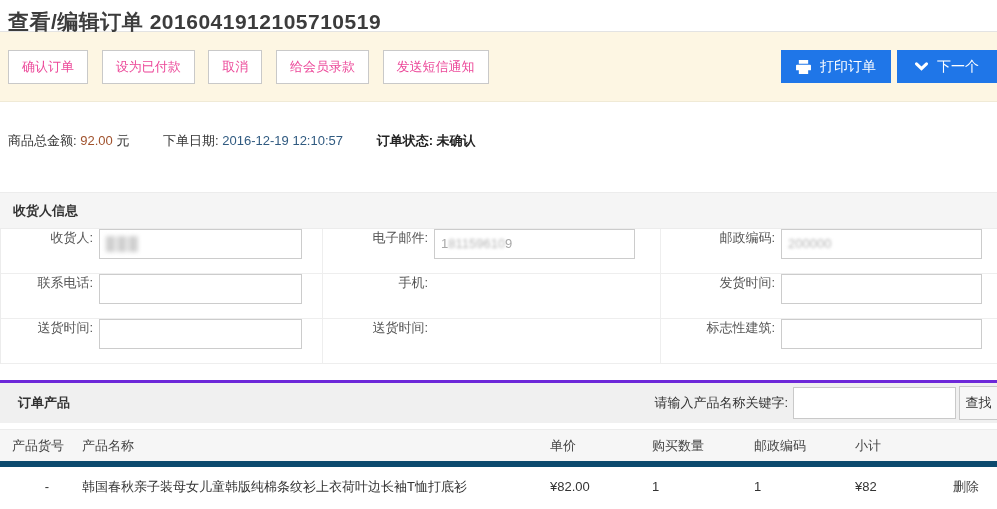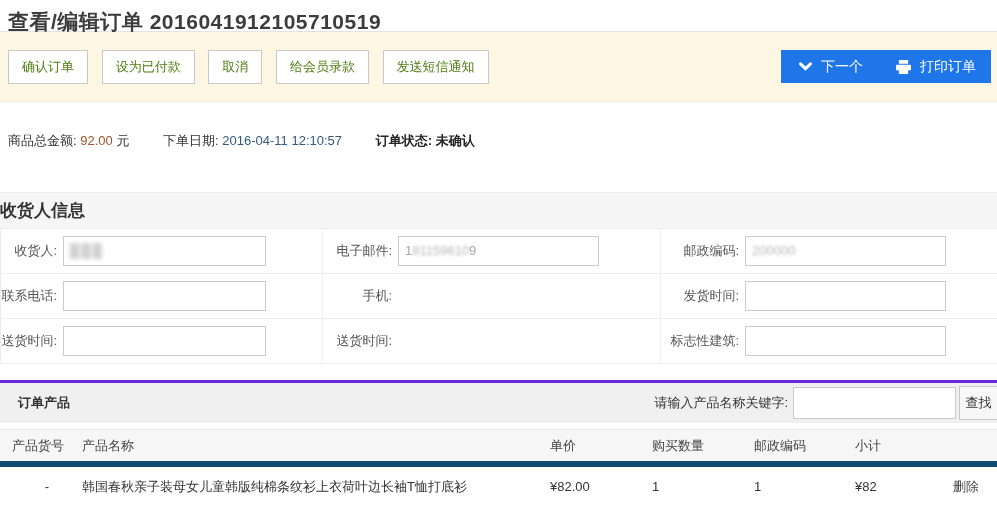--- a/index.html
+++ b/index.html
@@ -5,50 +5,50 @@
   * { box-sizing: border-box; margin: 0; padding: 0; }
   html,body { width: 997px; height: 509px; overflow: hidden; background: #fff;
     font-family: "Liberation Sans", "DejaVu Sans", sans-serif; color:#333; font-size:13px; }
 
   
   .titlebar { height: 32px; padding: 8px 0 0 8px; background:#fff; border-bottom:1px solid #e3e3e3; }
   .titlebar h1 { font-size: 21px; font-weight: bold; color:#3c3c3c; letter-spacing:.5px; }
 
   
   .toolbar { position: relative; height: 70px; background:#fdf6e3; border-bottom:1px solid #f0ead6; padding: 18px 0 0 8px; }
-  .btn-plain { display:inline-block; background:#fff; border:1px solid #c9c9c9; color:#4d7c0f;
+  .btn-plain { display:inline-block; background:#fff; border:1px solid #c9c9c9; color:#ec4899;
     padding: 7px 13px; font-size:13px; margin-right: 10px; cursor:pointer; }
   .toolbar-right { position:absolute; right:0; top:18px; display:flex; }
   .btn-blue { display:inline-flex; align-items:center; justify-content:center; gap:9px;
     background:#1f76e8; color:#fff; border:none; font-size:14px; height:33px; cursor:pointer; }
   .btn-print { width:110px; margin-right:6px; }
   .btn-next { width:100px; }
   .btn-blue svg { display:block; }
 
   
   .summary { padding: 30px 0 42px 8px; }
   .summary .grp { margin-right: 30px; }
   .summary .lbl { color:#333; }
   .sum-price { color:#a0522d; }
   .sum-date { color:#305a80; }
   .sum-status-l, .sum-status-v { font-weight:bold; color:#222; }
 
   
   .band { height:37px; line-height:36px; background:#f5f5f5; border-top:1px solid #ececec; border-bottom:1px solid #ececec; }
-  .band .band-title { font-weight:bold; color:#333; font-size:17px; padding-left:0; }
+  .band .band-title { font-weight:bold; color:#333; font-size:13px; padding-left:13px; }
   .band2 { height:43px; background:#f0f0f0; border-top:3px solid #6d28d9; display:flex; align-items:center; margin-top:16px; }
   .band2 .band-title { font-size:13px; padding-left:18px; }
   .band2 .search { margin-left:auto; display:flex; align-items:center; }
   .search-label { color:#333; margin-right:5px; }
   .search-input { width:163px; height:32px; border:1px solid #c9c9c9; background:#fff; padding:0 6px; font-size:13px; }
   .btn-find { width:38px; height:34px; background:#f7f7f7; border:1px solid #c9c9c9; border-right:none; color:#333; font-size:13px; margin-left:3px; cursor:pointer; }
 
   
   .form { display:grid; grid-template-columns: 322px 338px 1fr; border-left:1px solid #ececec; }
-  .cell { height:45px; display:flex; align-items:center; border-bottom:1px solid #eeeeee; }
+  .cell { height:45px; display:flex; align-items:flex-start; border-bottom:1px solid #eeeeee;padding-left:36px; }
   .cell.c1, .cell.c2 { border-right:1px solid #eeeeee; }
   .flabel { text-align:right; color:#555; padding-right:6px; flex:none; }
   .c1 .flabel { width:62px; } .c2 .flabel { width:75px; } .c3 .flabel { width:84px; }
   .input-box { width:203px; height:30px; border:1px solid #cccccc; background:#fff; padding:0 6px;
     line-height:28px; white-space:nowrap; overflow:hidden; color:#666; }
   .c2 .input-box, .c3 .input-box { width:201px; }
   .v-dim { color:#a8a8a8; }
   .v-blur { color:#b5b5b5; filter: blur(1.6px); }
   .v-blob { color:#cfcfcf; filter: blur(2.3px); letter-spacing:2px; }
 
@@ -67,45 +67,45 @@
   <h1>查看/编辑订单 2016041912105710519</h1>
 </div>
 
 <div class="toolbar">
   <button class="btn-plain">确认订单</button>
   <button class="btn-plain">设为已付款</button>
   <button class="btn-plain">取消</button>
   <button class="btn-plain">给会员录款</button>
   <button class="btn-plain">发送短信通知</button>
   <div class="toolbar-right">
+    <button class="btn-blue btn-print">
+      <span>
+        <svg width="15" height="14" viewBox="0 0 16 15">
+            <path fill="#fff" d="M3 0h10v4H3zM1 5h14a1 1 0 0 1 1 1v5h-3v4H3v-4H0V6a1 1 0 0 1 1-1zm4 6h6v3H5z"></path>
+          </svg>
+      </span>
+      <span>打印订单</span>
+    </button>
     <button class="btn-blue btn-next">
       <span>
         <svg width="13" height="9" viewBox="0 0 13 9">
             <path fill="none" stroke="#fff" stroke-width="3" stroke-linecap="round" d="M1.5 1.8 6.5 6.6 11.5 1.8"></path>
           </svg>
       </span>
       <span>下一个</span>
-    </button>
-    <button class="btn-blue btn-print">
-      <span>
-        <svg width="15" height="14" viewBox="0 0 16 15">
-            <path fill="#fff" d="M3 0h10v4H3zM1 5h14a1 1 0 0 1 1 1v5h-3v4H3v-4H0V6a1 1 0 0 1 1-1zm4 6h6v3H5z"></path>
-          </svg>
-      </span>
-      <span>打印订单</span>
     </button>
   </div>
 </div>
 
 <div class="summary">
   <span class="grp"><span class="lbl">商品总金额:</span>
     <span class="sum-price">92.00</span>
     <span>元</span></span>
   <span class="grp"><span class="lbl">下单日期:</span>
-    <span class="sum-date">2016-04-11 12:10:57</span></span>
+    <span class="sum-date">2016-12-19 12:10:57</span></span>
   <span class="grp"><span class="sum-status-l">订单状态:</span>
     <span class="sum-status-v">未确认</span></span>
 </div>
 
 <div class="band">
   <div class="band-title">收货人信息</div>
 </div>
 
 <div class="form">
 

